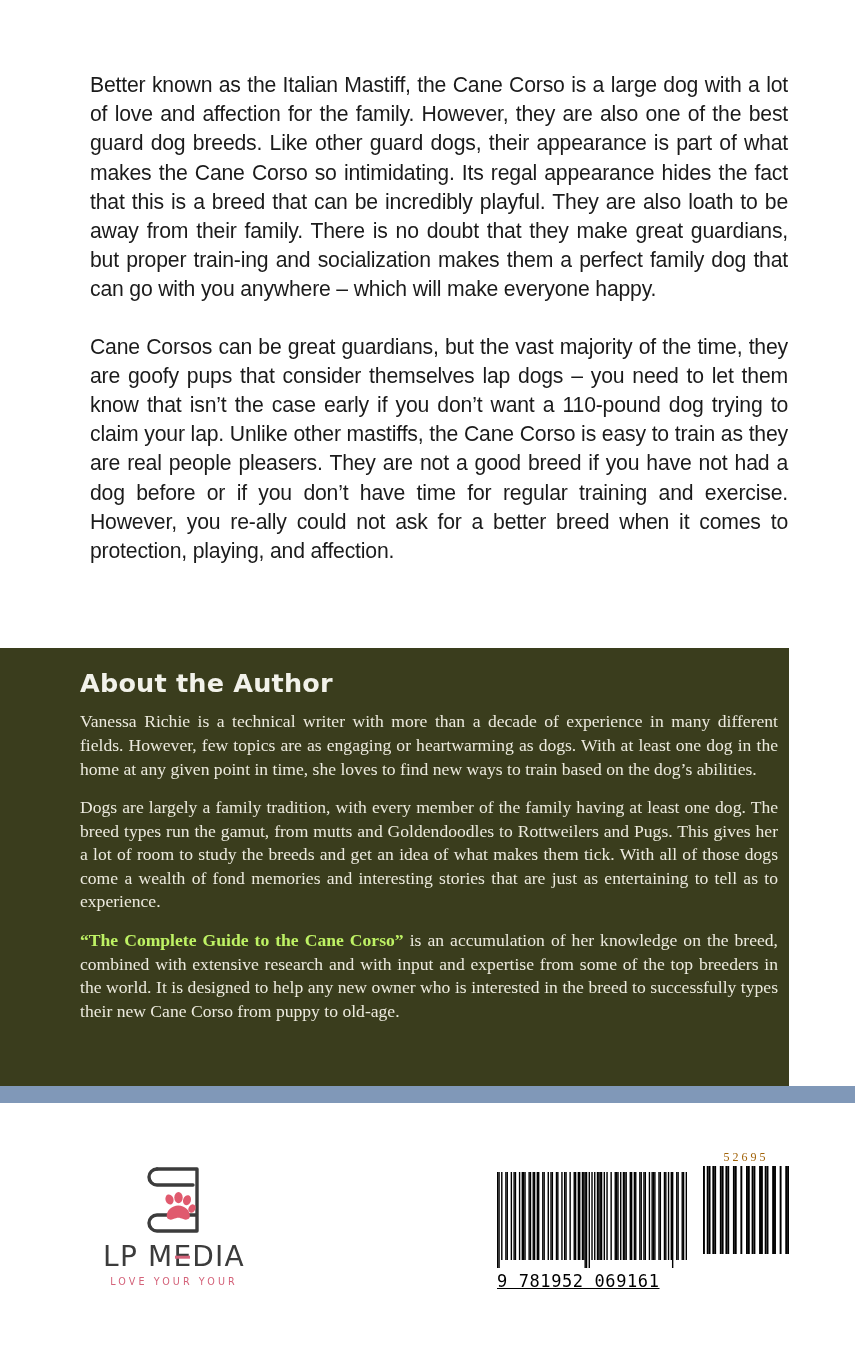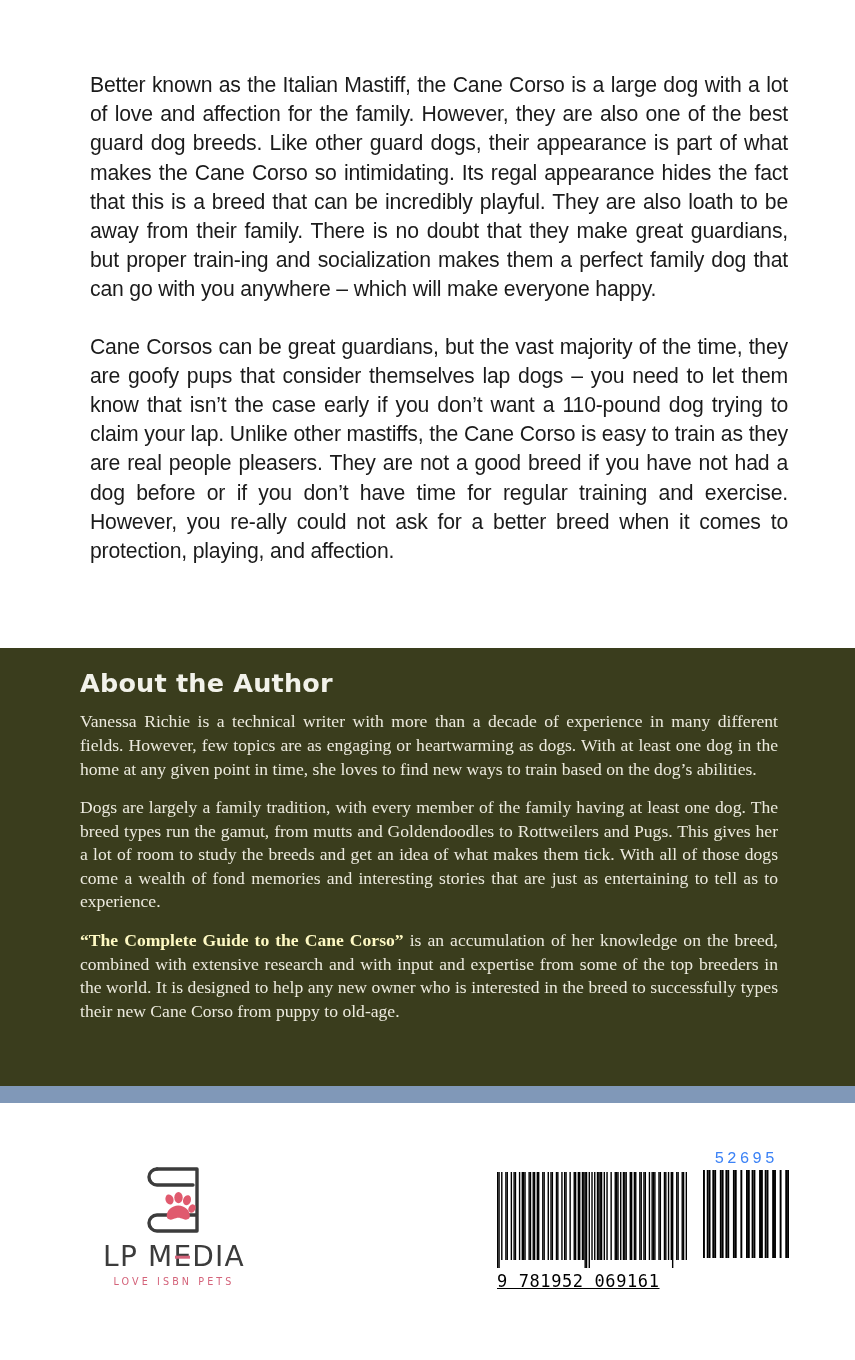--- a/index.html
+++ b/index.html
@@ -34,21 +34,21 @@
     letter-spacing: -0.18px;
     hyphens: manual;
   }
   .blurb p:last-child { margin-bottom: 12px; }
 
   
   .author-band {
     position: absolute;
     left: 0;
     top: 648px;
-    width: 855px;
+    width: 789px;
     height: 438px;
     background: #3a3d1d;
   }
   .author-inner {
     position: absolute;
     left: 80px;
     top: 21px;
     width: 698px;
   }
   .author-title {
@@ -63,21 +63,21 @@
   .author-band p {
     margin: 0 0 15px 0;
     font-family: "Liberation Serif", "DejaVu Serif", serif;
     font-size: 17.6px;
     line-height: 23.6px;
     color: #eceade;
     text-align: justify;
     text-justify: inter-word;
   }
   .author-band p:last-child { margin-bottom: 0; }
-  .author-band b { font-weight: bold; color: #fef9c3; }
+  .author-band b { font-weight: bold; color: #bef264; }
 
   
   .blue-rule {
     position: absolute;
     left: 0;
     top: 1086px;
     width: 855px;
     height: 17px;
     background: #8098b8;
   }
@@ -140,24 +140,24 @@
     white-space: nowrap;
   }
   .codes {
     display: flex;
     align-items: flex-start;
     gap: 16px;
   }
   .ean13 { width: 190px; }
   .ean5  { width: 86px; }
   .addon-digits {
-    font-family: Liberation Mono, monospace;
-    font-size: 16px;
+    font-family: Liberation Serif, serif;
+    font-size: 12px;
     letter-spacing: 3px;
-    color: #3b82f6;
+    color: #a16207;
     text-align: center;
     margin: 0 0 2px 0;
     line-height: 1.05;
   }
   .ean-digits {
     font-family: "DejaVu Sans Mono", monospace;
     font-size: 17px;
     letter-spacing: 0.6px;
     color: #000;
     margin: 1px 0 0 0;
@@ -198,21 +198,21 @@
         <ellipse cx="26.5" cy="36.5" rx="4.0" ry="5.2" transform="rotate(-18 26.5 36.5)"></ellipse>
         <ellipse cx="35.5" cy="34.6" rx="4.2" ry="5.6"></ellipse>
         <ellipse cx="44.0" cy="37.2" rx="3.9" ry="5.1" transform="rotate(18 44 37.2)"></ellipse>
         <ellipse cx="49.0" cy="45.5" rx="3.3" ry="4.3" transform="rotate(30 49 45.5)"></ellipse>
         <path d="M35.3 42.5 c6.6 0 11.6 5.2 11.6 10.3 c0 3.6 -3.4 4.6 -6.6 3.3 c-2.0 -0.8 -3.5 -1.4 -5.0 -1.4 c-1.5 0 -3.0 0.6 -5.0 1.4 c-3.2 1.3 -6.6 0.3 -6.6 -3.3 c0 -5.1 5.0 -10.3 11.6 -10.3 z"></path>
       </g>
     </svg>
 
     <span class="logo-word"><span>LP M</span><span style="position:relative;display:inline-block;"><span>E</span><span style="position:absolute;left:2px;right:2px;top:50%;height:2.6px;background:#d4637a;transform:translateY(-50%);"></span></span><span>DIA</span></span>
 
-    <span class="logo-tag">LOVE ISBN PETS</span>
+    <span class="logo-tag">LOVE YOUR YOUR</span>
   </div>
 
   <div class="barcode-wrap">
     <div class="codes">
       <div class="ean13">
         <div class="spacer-top"></div>
         <svg id="ean13-svg" width="190" height="96" viewBox="0 0 190 96" preserveAspectRatio="none">
             <rect x="0.000" y="0" width="1.394" height="96" fill="#000"></rect>
             <rect x="1.367" y="0" width="1.394" height="96" fill="#000"></rect>
             <rect x="4.101" y="0" width="1.394" height="88" fill="#000"></rect>

